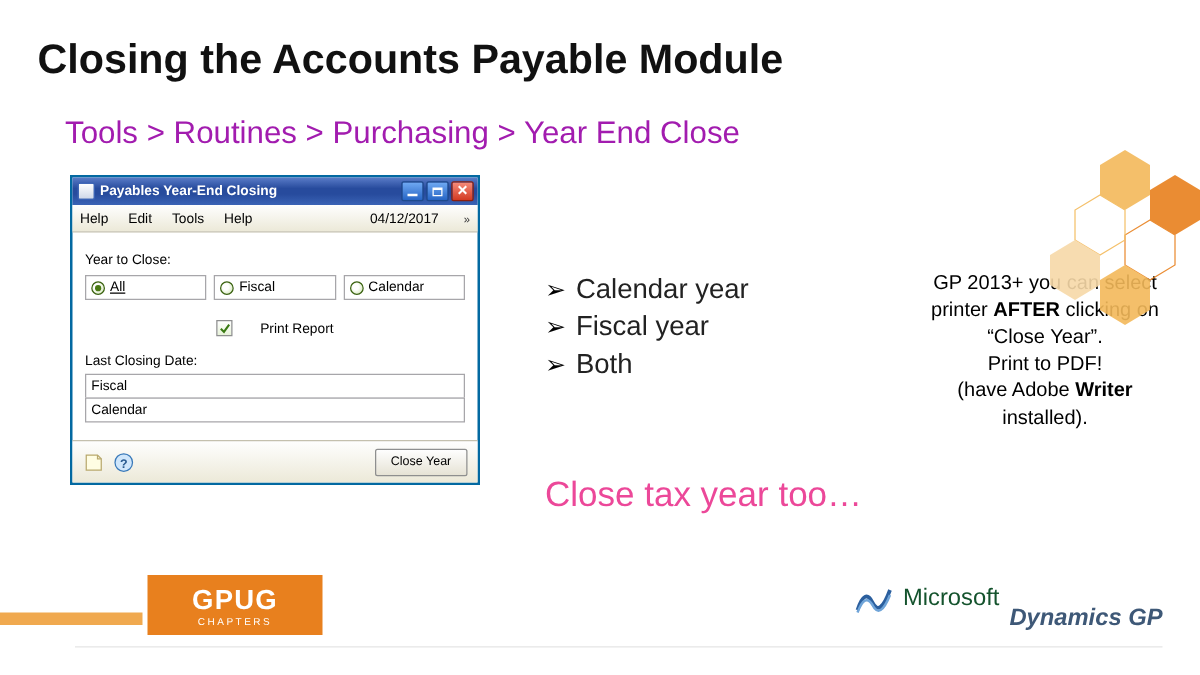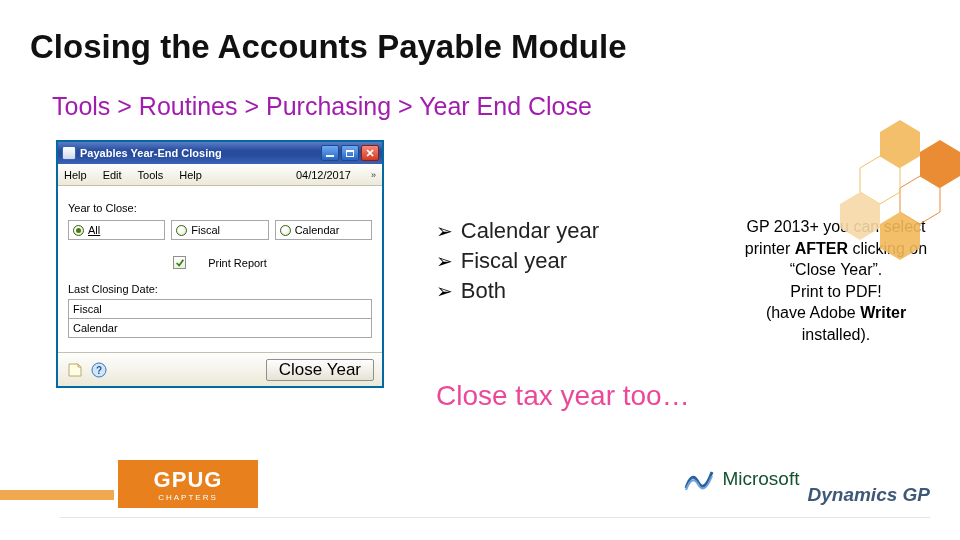--- a/index.html
+++ b/index.html
@@ -32,21 +32,21 @@
   .radio-dot.sel::after { content: ""; width: 5px; height: 5px; background: #4a7a14; border-radius: 50%; display: block; }
   .check-row { padding: 10px 10px 6px 10px; display: flex; align-items: center; gap: 22px; color: #000; justify-content: center; }
   .checkbox { width: 13px; height: 13px; border: 1px solid #8e8f8f; background: linear-gradient(#fff,#e8f3d9); display: flex; align-items: center; justify-content: center; }
   .checkbox svg { width: 10px; height: 10px; }
   .last-row { padding: 8px 10px 2px 10px; color: #000; }
   .grid-row { margin: 2px 10px 0 10px; border: 1px solid #a7a6aa; height: 20px; display: flex; align-items: center; padding: 0 4px; color: #000; background: #fff; }
   .grid-row + .grid-row { margin-top: -1px; }
   .win-footer { height: 34px; border-top: 1px solid #c4c0ae; background: linear-gradient(#fefefe,#ece9d8); display: flex; align-items: center; padding: 0 8px; margin-top: 14px; }
   .foot-icons { display: flex; gap: 6px; align-items: center; }
   .foot-icon { width: 18px; height: 18px; display: flex; align-items: center; justify-content: center; }
-  .btn { margin-left: auto; height: 22px; padding: 0 12px; border: 1px solid #8e8f8f; background: linear-gradient(#fefefe,#e6e3d5); border-radius: 2px; font-size: 17px; color: #000; display: flex; align-items: center; }
+  .btn { margin-left: auto; height: 22px; padding: 0 12px; border: 1px solid #8e8f8f; background: linear-gradient(#fefefe,#e6e3d5); border-radius: 2px; font-size: 10px; color: #000; display: flex; align-items: center; }
 
   
   .bullets { position: absolute; left: 436px; top: 218px; font-size: 22px; color: #222; }
   .bullets .b { display: flex; align-items: center; gap: 8px; margin-bottom: 4px; }
   .bullets .arrow { font-size: 20px; color: #000; }
   .close-tax { position: absolute; left: 436px; top: 380px; font-size: 28px; color: #ec4899; }
 
   
   .note { position: absolute; right: 26px; top: 216px; width: 196px; text-align: center; font-size: 16px; color: #000; line-height: 1.35; }
   .note b { font-weight: bold; }

